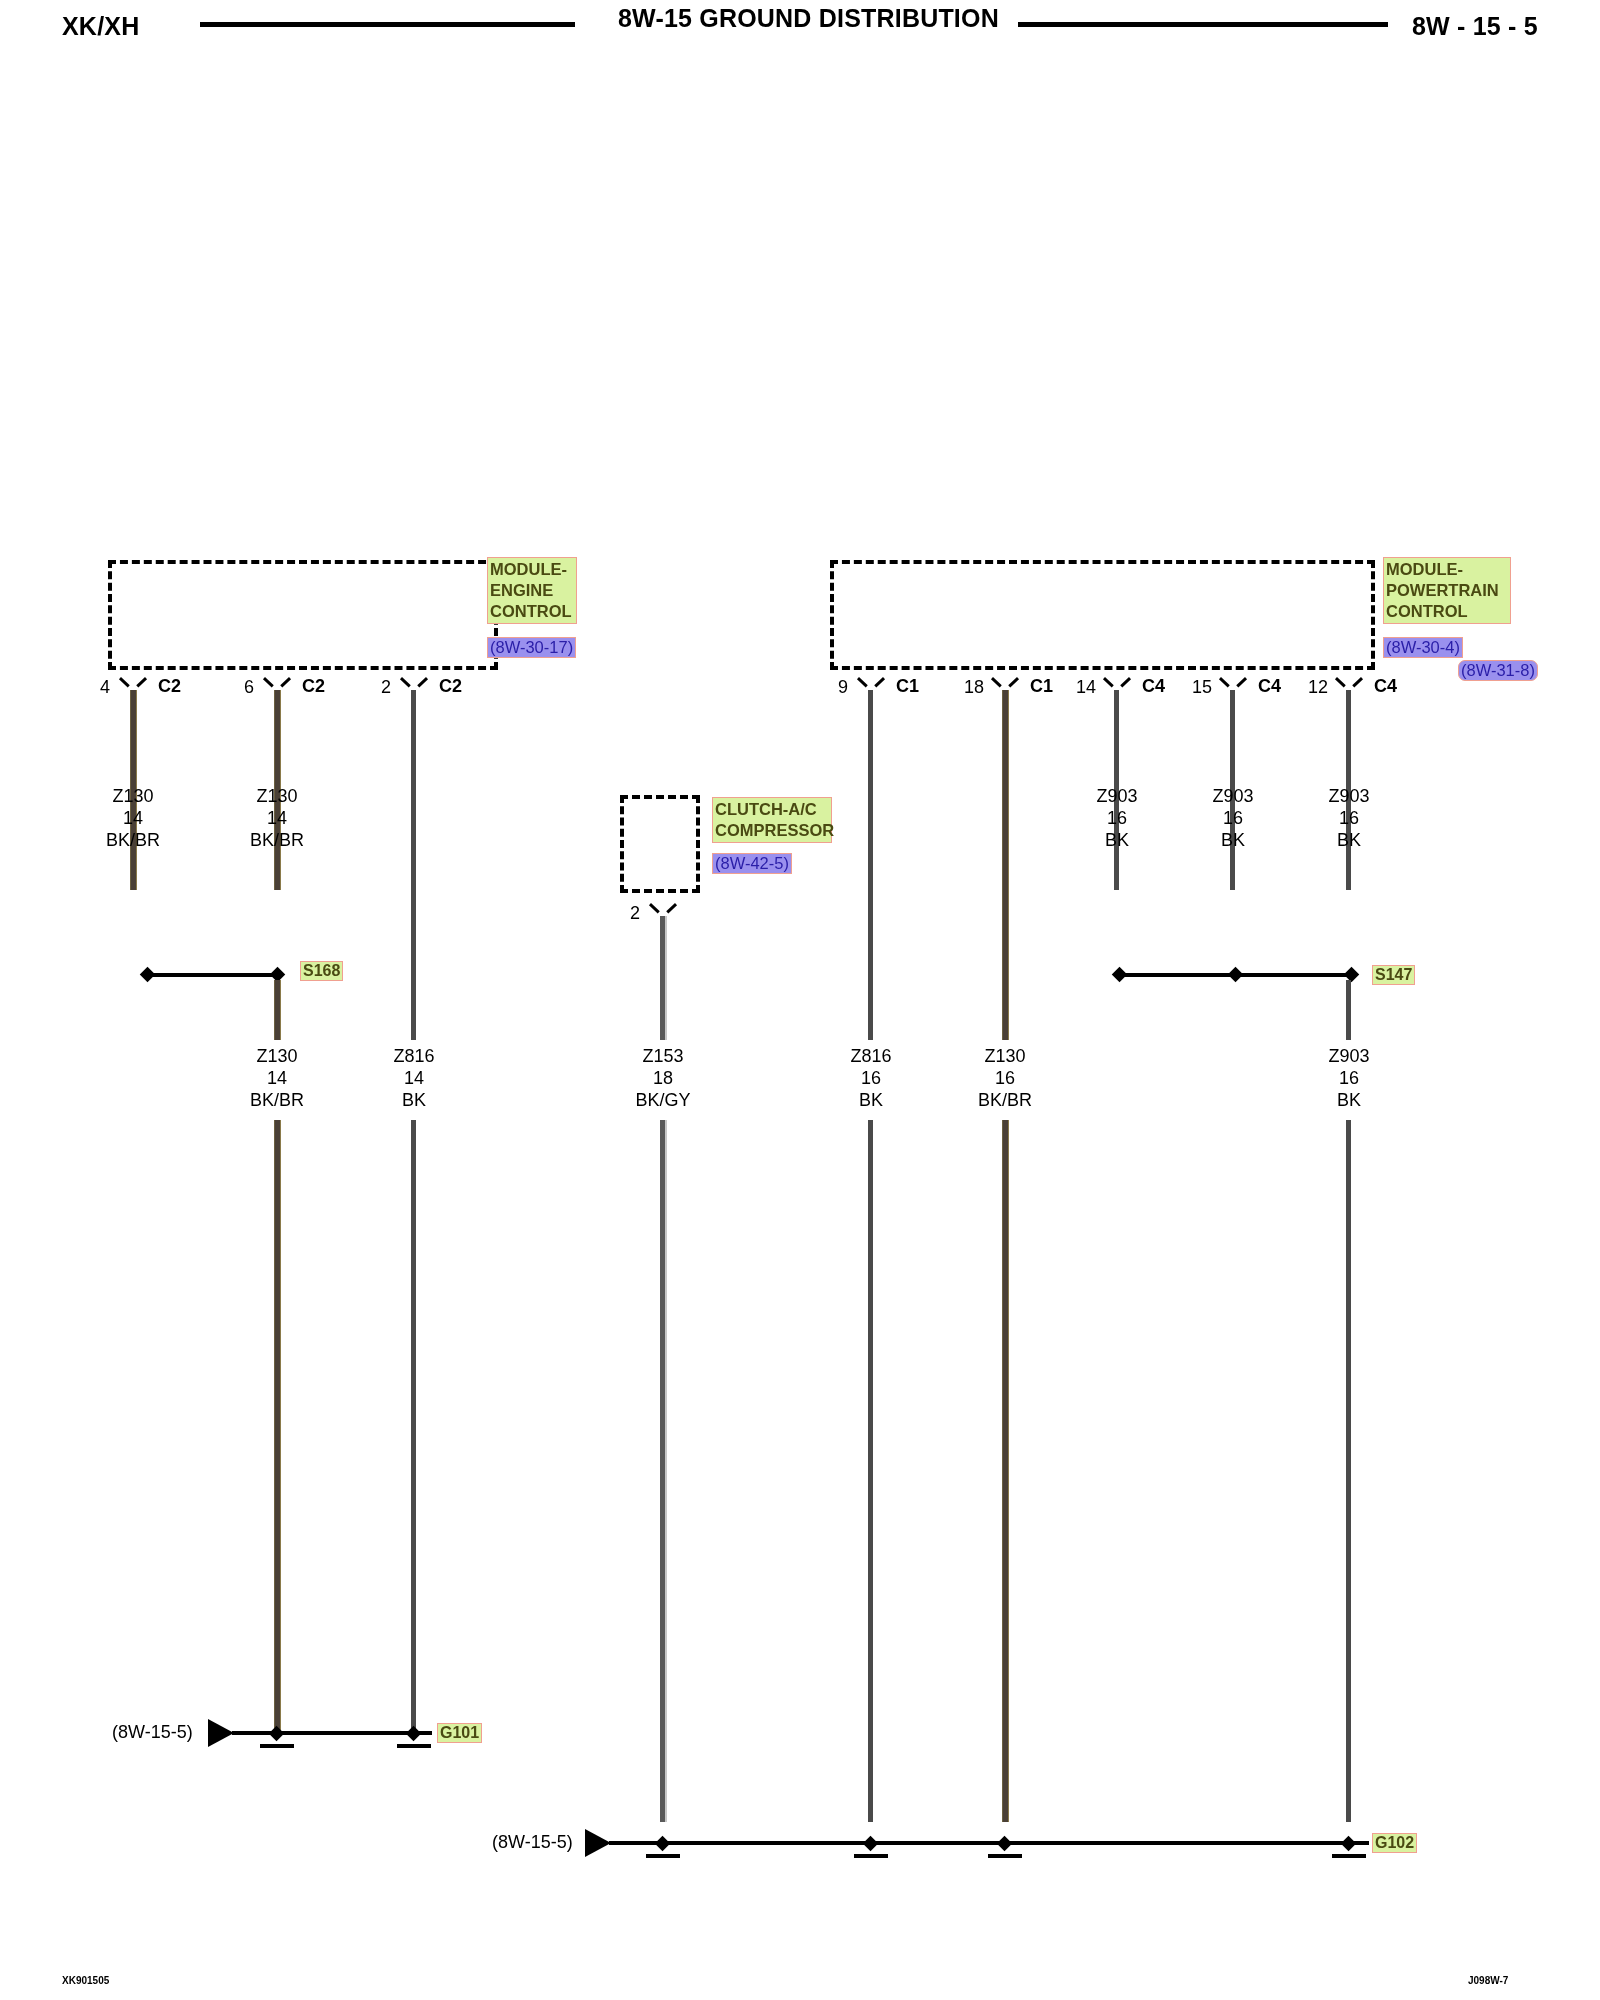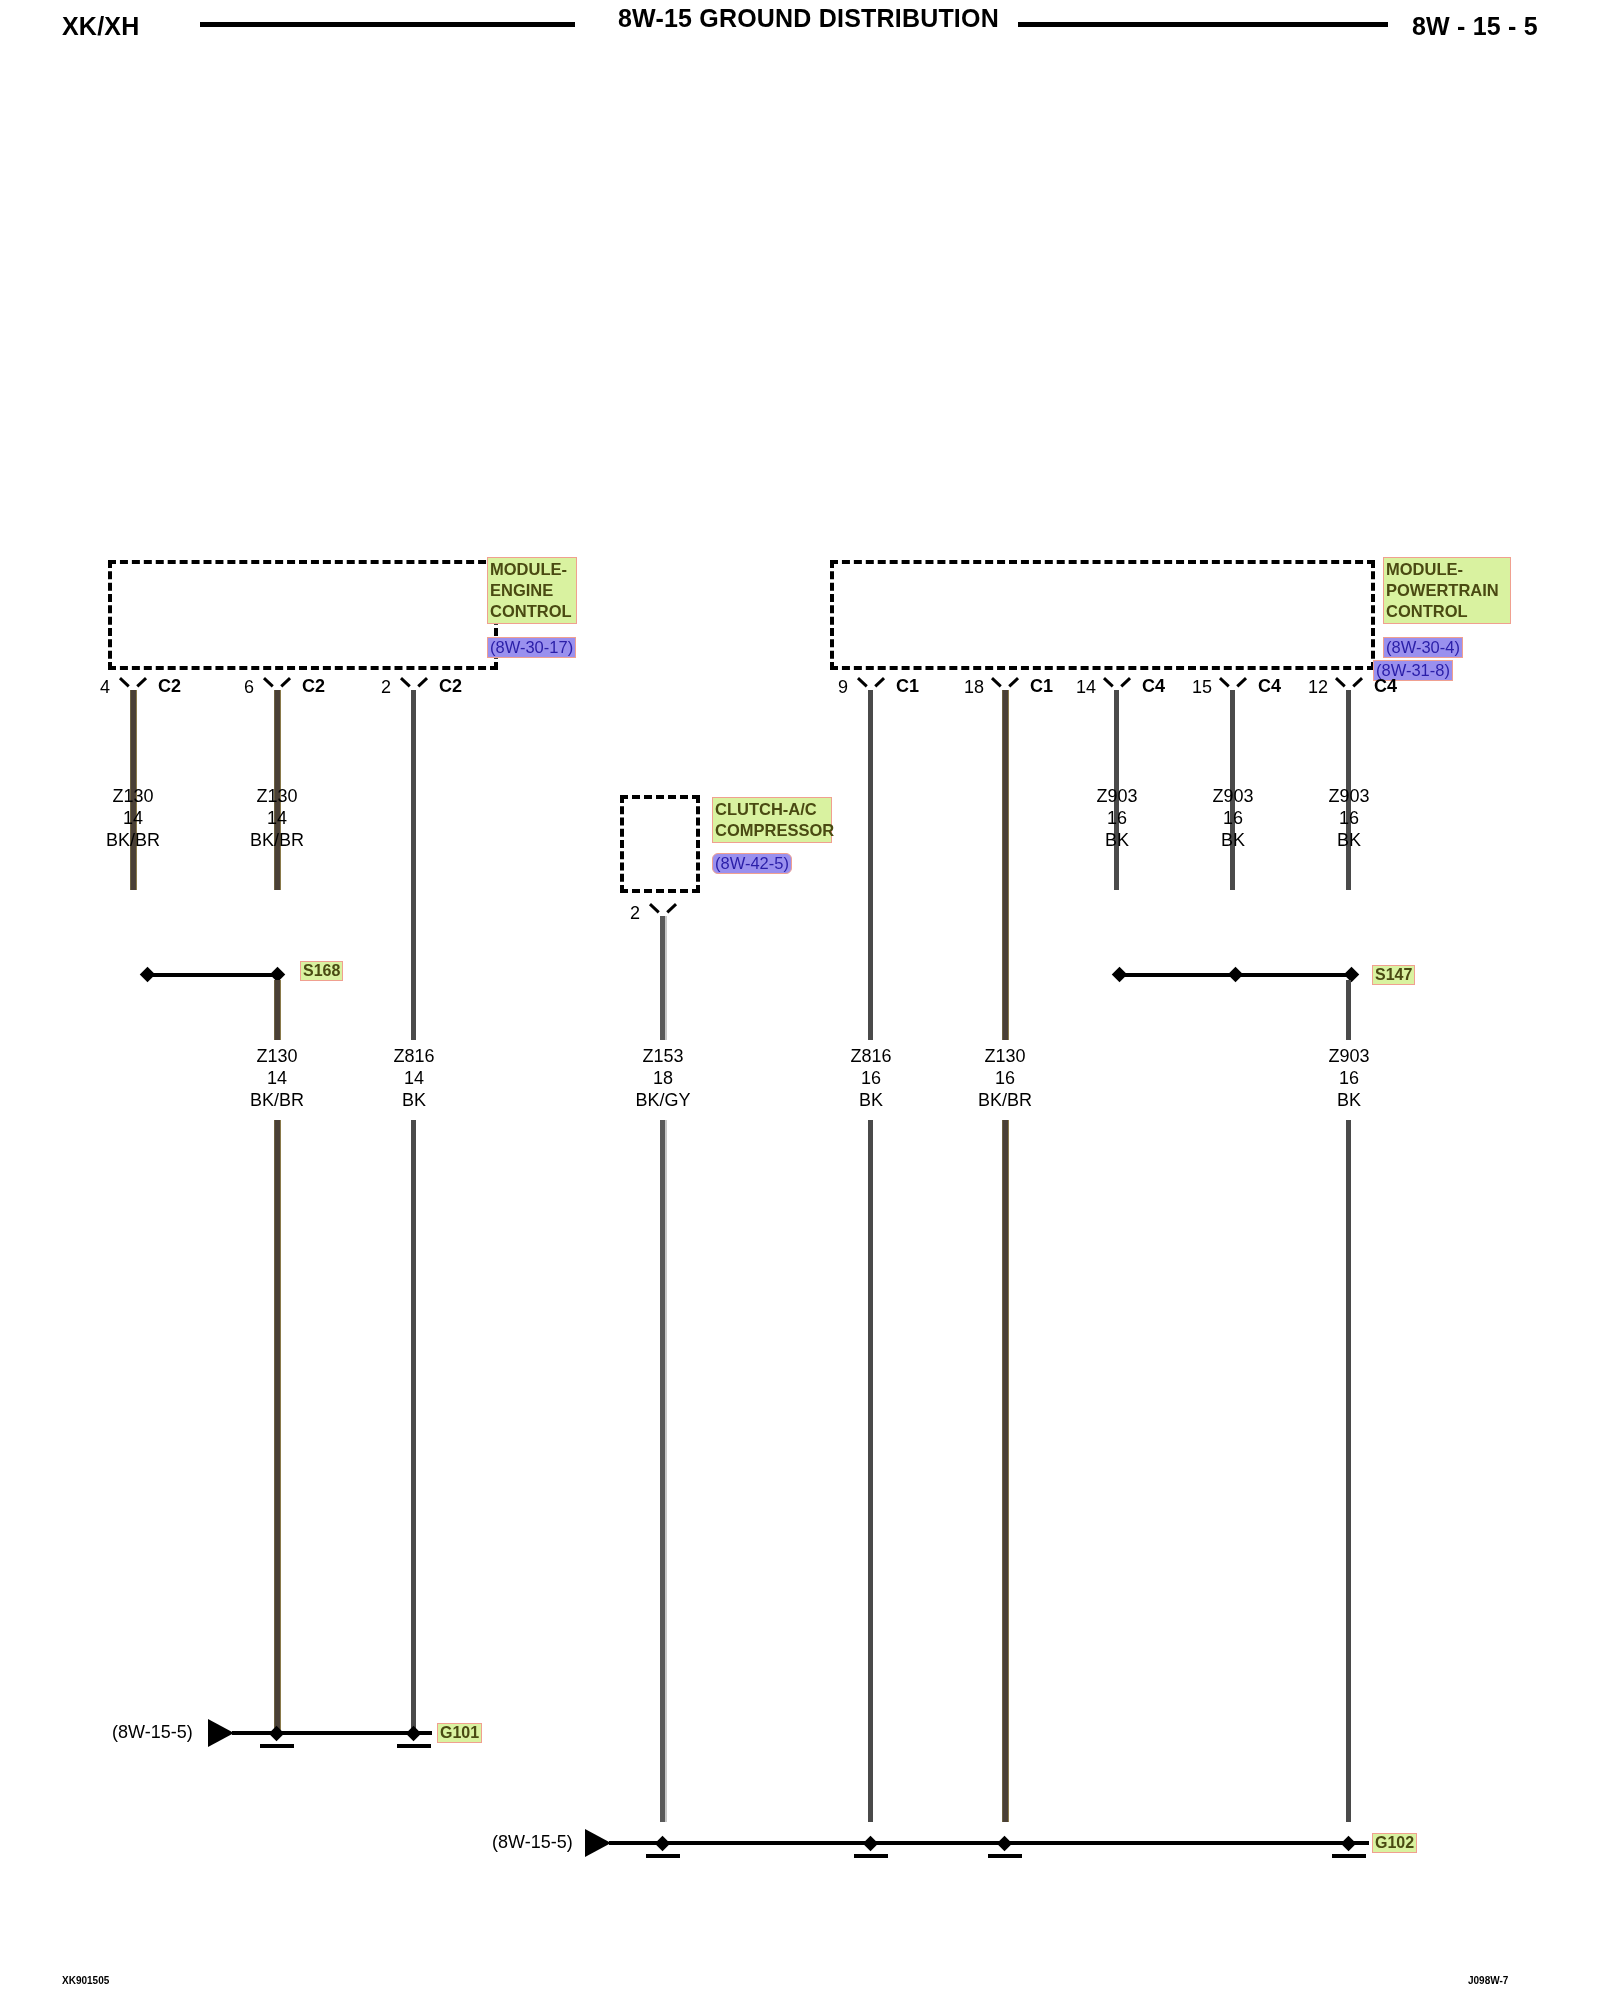--- a/index.html
+++ b/index.html
@@ -228,39 +228,39 @@
   </div>
   <div class="wlabel" style="left:369px; top:1045px; width:90px;">
     <div>Z816</div>
     <div>14</div>
     <div>BK</div>
   </div>
 
   <div class="dash-box" style="left:620px; top:795px; width:80px; height:98px;"></div>
   <div class="lbl-green" style="left:712px; top:797px; width:114px;">CLUTCH-A/C
 COMPRESSOR</div>
-  <div class="lbl-purple" style="left:712px; top:853px;border-radius:6px;">(8W-42-5)</div>
+  <div class="lbl-purple" style="left:712px; top:853px;">(8W-42-5)</div>
 
   <div class="pin-y" style="left:652px; top:903px;"></div>
   <div class="pin-num" style="left:630px; top:903px;">2</div>
   <div class="wire w-bkgy" style="left:660px; top:916px; height:124px;"></div>
   <div class="wire w-bkgy" style="left:660px; top:1120px; height:702px;"></div>
 
   <div class="wlabel" style="left:618px; top:1045px; width:90px;text-align:center;">
     <div>Z153</div>
     <div>18</div>
     <div>BK/GY</div>
   </div>
 
   <div class="dash-box" style="left:830px; top:560px; width:545px; height:110px;"></div>
   <div class="lbl-green" style="left:1383px; top:557px; width:122px;">MODULE-
 POWERTRAIN
 CONTROL</div>
   <div class="lbl-purple" style="left:1383px; top:637px;">(8W-30-4)</div>
-  <div class="lbl-purple" style="left:1373px; top:660px;">(8W-31-8)</div>
+  <div class="lbl-purple" style="left:1458px; top:660px;border-radius:7px;">(8W-31-8)</div>
 
   <div class="pin-y" style="left:860px; top:677px;"></div>
   <div class="pin-num" style="left:838px; top:677px;">9</div>
   <div class="pin-con" style="left:896px; top:676px;">C1</div>
   <div class="wire w-bk" style="left:868px; top:690px; height:350px;"></div>
   <div class="wire w-bk" style="left:868px; top:1120px; height:702px;"></div>
   <div class="wlabel" style="left:826px; top:1045px; width:90px;">
     <div>Z816</div>
     <div>16</div>
     <div>BK</div>

